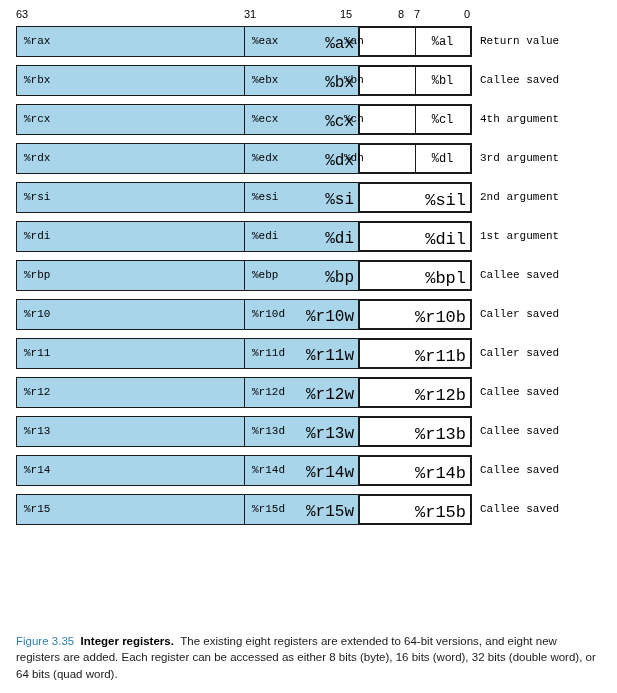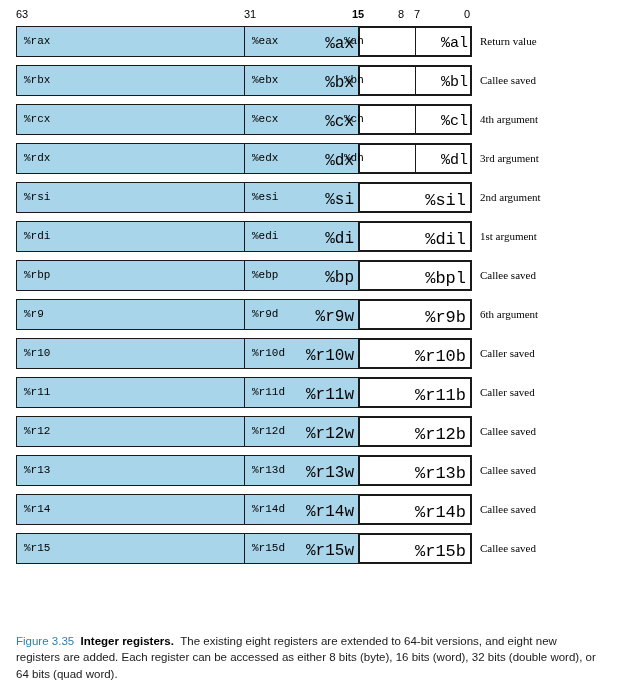--- a/index.html
+++ b/index.html
@@ -35,21 +35,21 @@
     font-size: 11px;
     color: #000;
   }
   .ruler span {
     position: absolute;
     top: 0;
     white-space: nowrap;
   }
   .tick-63  { left: 0px; }
   .tick-31  { left: 228px; }
-  .tick-15  { left: 336px; font-weight: bold; }
+  .tick-15  { left: 324px; }
   .tick-8   { left: 382px; }
   .tick-7   { left: 398px; }
   .tick-0   { left: 448px; }
 
   
   .rows {
     position: absolute;
     left: 16px;
     top: 26px;
     width: 590px;
@@ -144,39 +144,38 @@
     font-size: 11px;
     white-space: nowrap;
   }
   .lbl8l {
     position: absolute;
     top: 9px;
     left: 399px;
     width: 55px;
     text-align: center;
     font-family: "Liberation Mono", monospace;
-    font-size: 15px;
-    white-space: nowrap;
-    padding-left: 12px;
+    font-size: 12px;
+    white-space: nowrap;
   }
   .lbl8wide {
     position: absolute;
     top: 9px;
     left: 344px;
     width: 106px;
     text-align: right;
     font-family: "Liberation Mono", monospace;
     font-size: 17px;
     white-space: nowrap;
   }
   .usage {
     position: absolute;
     left: 464px;
     top: 9px;
-    font-family: Liberation Serif, serif;
+    font-family: Liberation Mono, monospace;
     font-size: 11px;
     color: #000;
     white-space: nowrap;
   }
 
   
   .caption {
     position: absolute;
     left: 16px;
     top: 633px;
@@ -289,31 +288,20 @@
         <div class="lbl lbl32">%ebp</div>
         <div class="lbl16w">%bp</div>
         <div class="lbl8wide">%bpl</div>
         <div class="usage">Callee saved</div>
       </div>
       <div class="reg-row">
         <div class="box64"></div>
         <div class="box32"></div>
         <div class="box16"></div>
         <div class="byte-area"></div>
-        <div class="lbl lbl64">%r9</div>
-        <div class="lbl lbl32">%r9d</div>
-        <div class="lbl16w">%r9w</div>
-        <div class="lbl8wide">%r9b</div>
-        <div class="usage">6th argument</div>
-      </div>
-      <div class="reg-row">
-        <div class="box64"></div>
-        <div class="box32"></div>
-        <div class="box16"></div>
-        <div class="byte-area"></div>
         <div class="lbl lbl64">%r10</div>
         <div class="lbl lbl32">%r10d</div>
         <div class="lbl16w">%r10w</div>
         <div class="lbl8wide">%r10b</div>
         <div class="usage">Caller saved</div>
       </div>
       <div class="reg-row">
         <div class="box64"></div>
         <div class="box32"></div>
         <div class="box16"></div>

